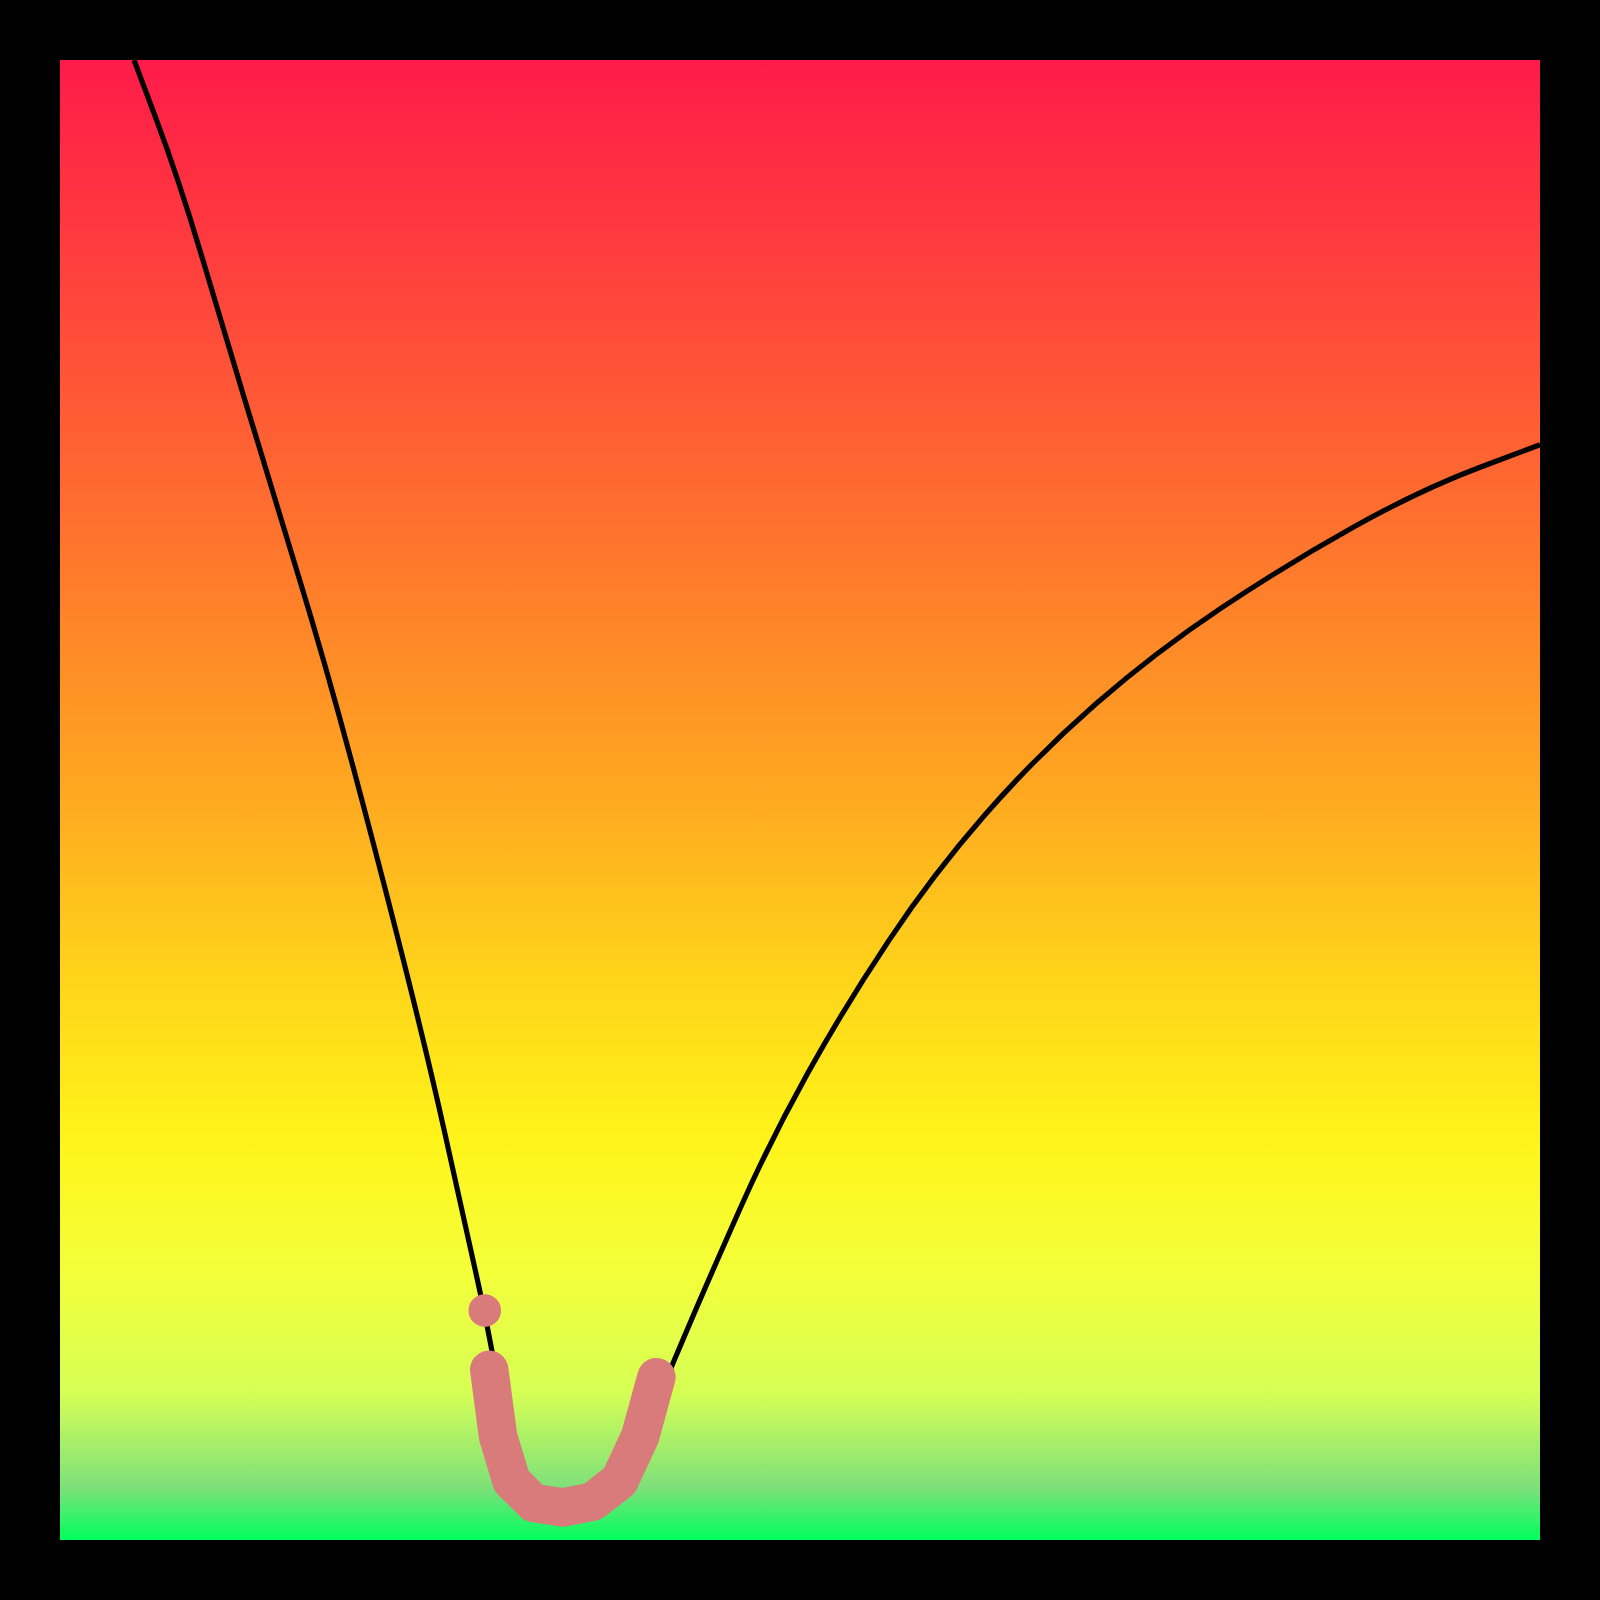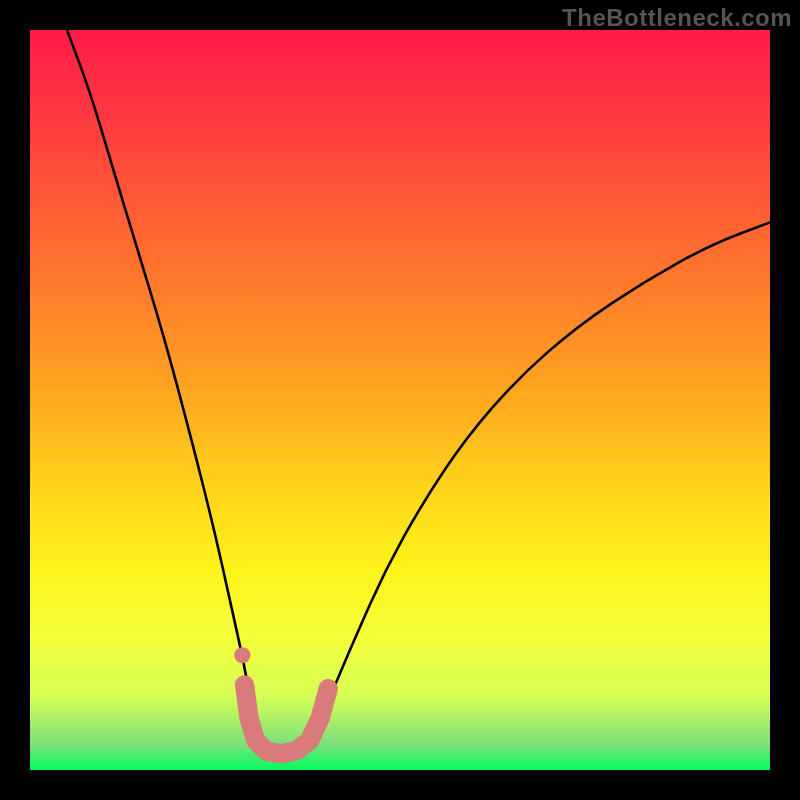--- a/index.html
+++ b/index.html
@@ -32,21 +32,20 @@
     color: #555;
     font-size: 24px;
     font-weight: 600;
     letter-spacing: 0.5px;
   }
 </style>
 </head>
 <body>
 
 <div class="outer">
-  <div class="watermark">TheBottleneck.com</div>
 
   <svg class="plot" viewBox="0 0 100 100" preserveAspectRatio="none">
     <defs>
       <linearGradient id="bg" x1="0" y1="0" x2="0" y2="1">
       <stop offset="0%" stop-color="#ff1b49"></stop>
           <stop offset="12%" stop-color="#ff3a3f"></stop>
           <stop offset="30%" stop-color="#ff6d2f"></stop>
           <stop offset="48%" stop-color="#ffa321"></stop>
           <stop offset="62%" stop-color="#ffd41a"></stop>
           <stop offset="73%" stop-color="#fff41a"></stop>

